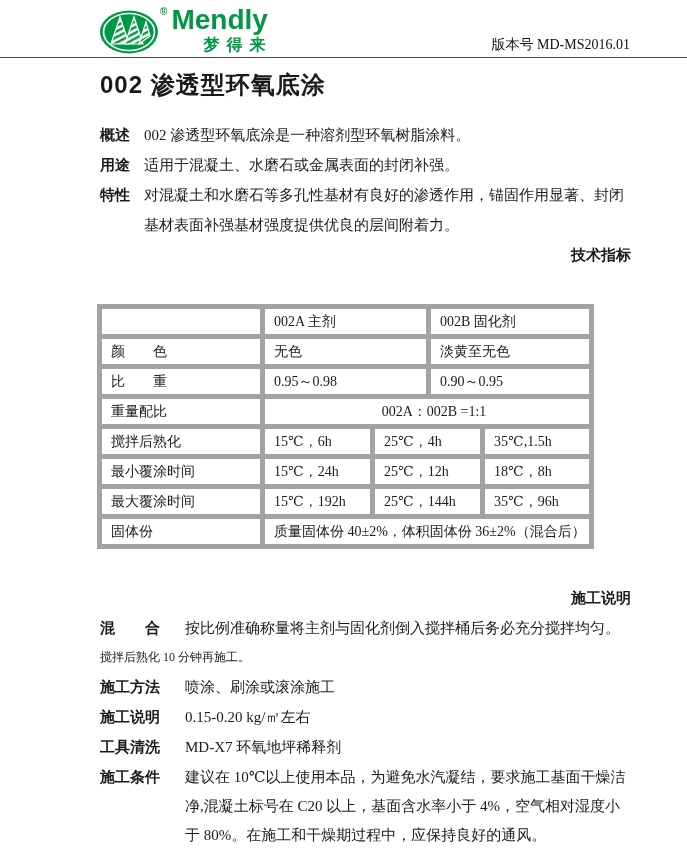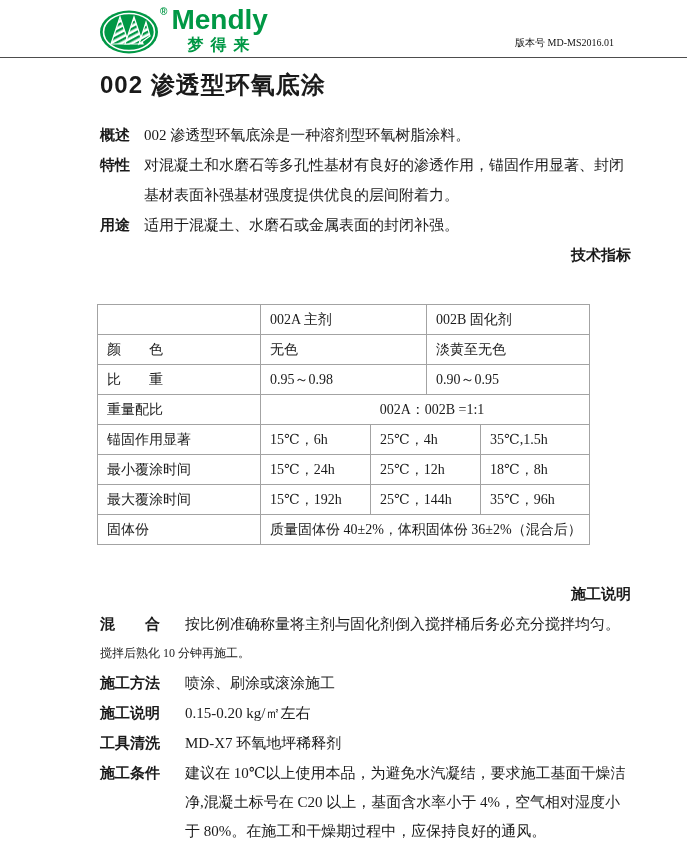--- a/index.html
+++ b/index.html
@@ -27,25 +27,25 @@
   .brand-en {
     font-family: "Liberation Sans", "DejaVu Sans", sans-serif;
     font-weight: bold; font-style: normal;
     font-size: 28px; line-height: 28px; letter-spacing: 0px;
     color: var(--brand);
   }
   .brand-cn {
     font-family: "Liberation Sans", sans-serif;
     font-weight: bold; font-size: 16px; line-height: 18px;
     letter-spacing: 7px; color: var(--brand);
-    margin: 2px 0 0 16px;
+    margin: 2px 0 0 32px;
   }
   .version {
-    position: absolute; top: 36px; right: 73px;
-    font-size: 10px; color: #111;
+    position: absolute; top: 36px; right: 57px;
+    font-size: 14px; color: #111;
   }
   .rule { position: absolute; left: 0; right: 0; top: 57px; border-top: 1px solid #4d4d4d; }
 
   
   .content { position: absolute; left: 100px; top: 62px; width: 531px; }
   h1.doc-title {
     font-family: "Liberation Sans", "DejaVu Sans", sans-serif;
     font-size: 24px; line-height: 30px; font-weight: bold;
     margin: 8px 0 20px 0; letter-spacing: 1px;
   }
@@ -61,21 +61,21 @@
   h2.sec-specs { margin: 0 0 34px 0; }
   h2.sec-constr { margin: 34px 0 0 8px; }
 
   
   table.spec-table {
     border-collapse: collapse; table-layout: fixed;
     width: 492px; margin-left: -3px;
     font-size: 14px;
   }
   table.spec-table td {
-    border: 1px solid #a3a3a3;
+    border: 5px solid #a3a3a3;
     height: 30px; padding: 0 2px 0 9px;
     vertical-align: middle; white-space: nowrap; overflow: hidden;
   }
   table.spec-table td.tcenter { text-align: center; padding-left: 16px; }
 
   
   .citem { font-size: 15px; line-height: 29px; padding-left: 85px; text-indent: -85px; }
   .ccont { font-size: 12px; line-height: 29px; }
   .clabel {
     display: inline-block; width: 85px; text-indent: 0;
@@ -113,24 +113,24 @@
   <div class="rule"></div>
 
   <div class="content">
 
     <h1 class="doc-title">002 渗透型环氧底涂</h1>
 
     <div class="para">
       <span class="plabel">概述</span><span>002 渗透型环氧底涂是一种溶剂型环氧树脂涂料。</span>
     </div>
     <div class="para">
+      <span class="plabel">用途</span><span>适用于混凝土、水磨石或金属表面的封闭补强。</span>
+    </div>
+    <div class="para">
       <span class="plabel">特性</span><span>对混凝土和水磨石等多孔性基材有良好的渗透作用，锚固作用显著、封闭基材表面补强基材强度提供优良的层间附着力。</span>
-    </div>
-    <div class="para">
-      <span class="plabel">用途</span><span>适用于混凝土、水磨石或金属表面的封闭补强。</span>
     </div>
 
     <h2 class="sec sec-specs">技术指标</h2>
 
     <table class="spec-table">
       <colgroup>
         <col style="width:163px">
           <col style="width:110px">
           <col style="width:56px">
         <col style="width:54px">
@@ -150,21 +150,21 @@
       <tr>
         <td>比　　重</td>
         <td colspan="2">0.95～0.98</td>
         <td colspan="2">0.90～0.95</td>
       </tr>
       <tr>
         <td>重量配比</td>
         <td colspan="4" class="tcenter">002A：002B =1:1</td>
       </tr>
       <tr>
-        <td>锚固作用显著</td>
+        <td>搅拌后熟化</td>
         <td>15℃，6h</td>
         <td colspan="2">25℃，4h</td>
         <td>35℃,1.5h</td>
       </tr>
       <tr>
         <td>最小覆涂时间</td>
         <td>15℃，24h</td>
         <td colspan="2">25℃，12h</td>
         <td>18℃，8h</td>
       </tr>

